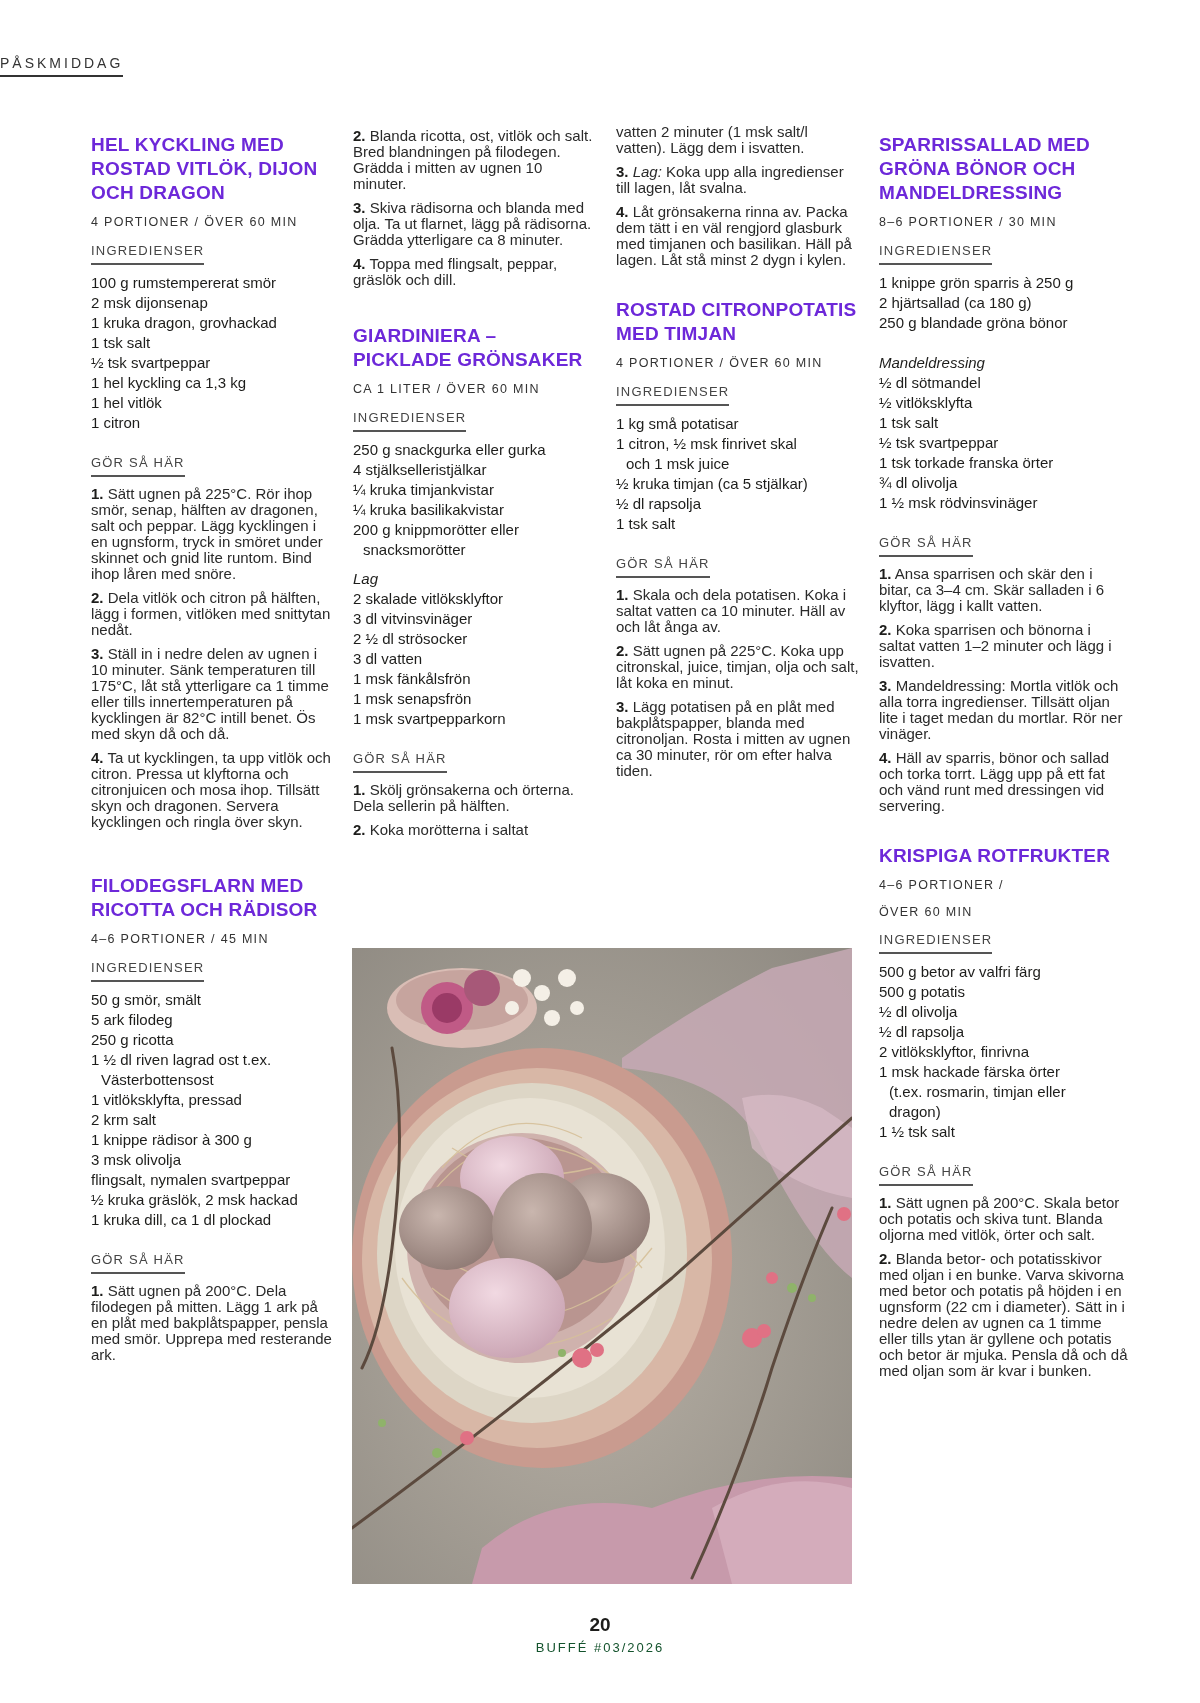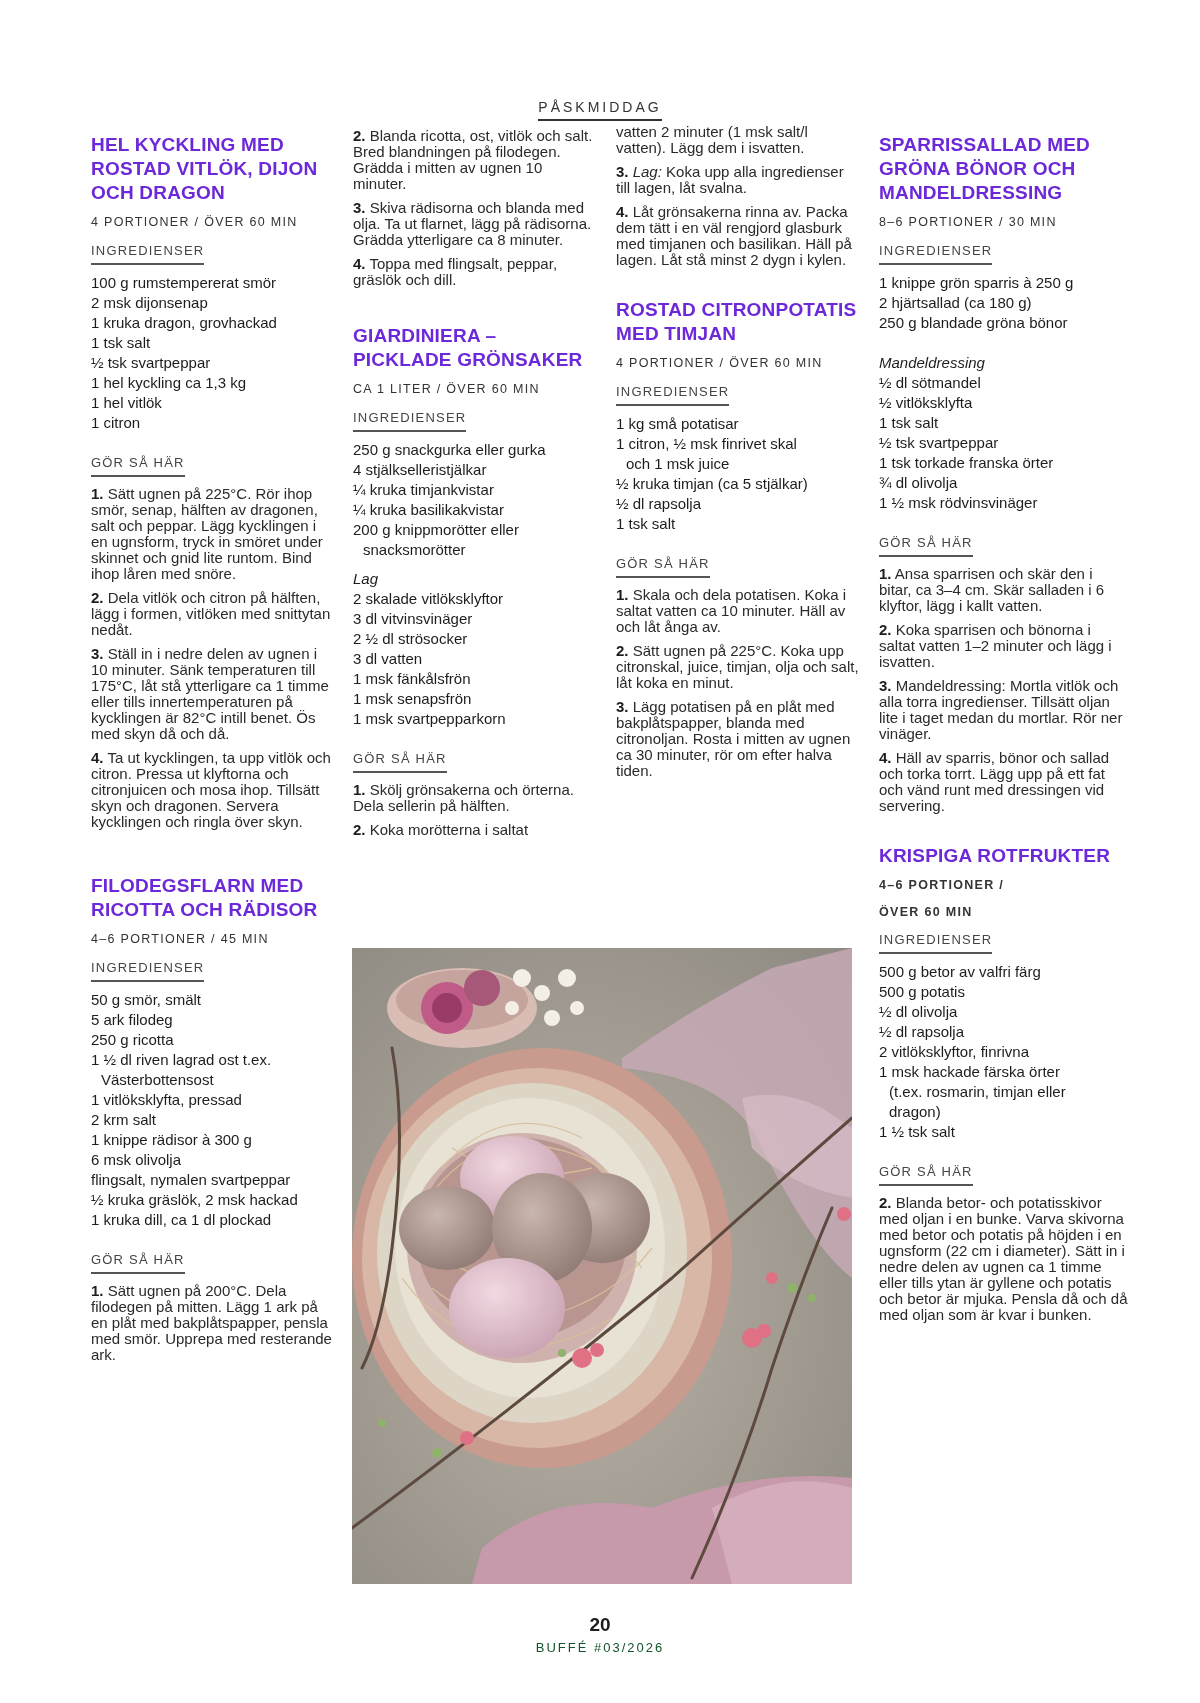--- a/index.html
+++ b/index.html
@@ -1,40 +1,40 @@
 <!DOCTYPE html>
 <html><head>
 <meta charset="utf-8">
 <style>
   * { box-sizing: border-box; margin: 0; padding: 0; }
   html, body { width: 1200px; height: 1703px; background: #ffffff; }
   body { position: relative; font-family: "Liberation Sans", "DejaVu Sans", sans-serif; color: #1d1d1b; overflow: hidden; }
 
   .section-header {
-    position: absolute; top: 54px; left: 0; width: 1200px; text-align: center; margin-top: 44px;
+    position: absolute; top: 54px; left: 0; width: 1200px; text-align: left;
   }
   .section-header span {
     display: inline-block; font-size: 14px; letter-spacing: 3px; color: #333;
     padding-bottom: 4px; border-bottom: 2px solid #333;
   }
 
   .col { position: absolute; top: 133px; }
   .c1 { left: 91px; width: 245px; }
   .c2 { left: 353px; width: 245px; }
   .c3 { left: 616px; width: 245px; }
   .c4 { left: 879px; width: 250px; }
 
   .recipe-title {
     font-size: 19px; font-weight: bold; line-height: 24px; text-transform: uppercase;
     color: #6d28d9; letter-spacing: 0.2px;
   }
   .meta {
     font-size: 12.5px; letter-spacing: 1.3px; color: #333; margin-top: 8px; line-height: 18px;
   }
-  .meta.two-line { line-height: 27px; margin-top: 4px; font-weight: bold; }
+  .meta.two-line { line-height: 27px; margin-top: 4px; }
   .sub-head {
     display: inline-block; font-size: 13px; letter-spacing: 1.2px; color: #444;
     margin-top: 12px; padding-bottom: 4px; border-bottom: 2px solid #555; line-height: 16px;
   }
   .ingredients { margin-top: 8px; font-size: 15px; line-height: 20px; color: #1d1d1b; }
   .ingredients div.indent { padding-left: 10px; }
   .ingredients .group-label { font-style: italic; margin-top: 9px; }
 
   .steps { margin-top: 9px; font-size: 15px; line-height: 16px; color: #2a2a2a; }
   .steps p { margin-bottom: 8px; }
@@ -91,21 +91,21 @@
     <div class="sub-head">INGREDIENSER</div>
     <div class="ingredients">
       <div>50 g smör, smält</div>
       <div>5 ark filodeg</div>
       <div>250 g ricotta</div>
       <div>1 ½ dl riven lagrad ost t.ex.</div>
       <div class="indent">Västerbottensost</div>
       <div>1 vitlöksklyfta, pressad</div>
       <div>2 krm salt</div>
       <div>1 knippe rädisor à 300 g</div>
-      <div>6 msk olivolja</div>
+      <div>3 msk olivolja</div>
       <div>flingsalt, nymalen svartpeppar</div>
       <div>½ kruka gräslök, 2 msk hackad</div>
       <div>1 kruka dill, ca 1 dl plockad</div>
     </div>
     <div class="sub-head" style="margin-top:22px">GÖR SÅ HÄR</div>
     <div class="steps">
       <p><b>1.</b> <span>Sätt ugnen på 200°C. Dela filodegen på mitten. Lägg 1 ark på en plåt med bakplåtspapper, pensla med smör. Upprepa med resterande ark.</span></p>
     </div>
   </div>
 </div>
@@ -213,20 +213,21 @@
       <div>½ dl olivolja</div>
       <div>½ dl rapsolja</div>
       <div>2 vitlöksklyftor, finrivna</div>
       <div>1 msk hackade färska örter</div>
       <div class="indent">(t.ex. rosmarin, timjan eller</div>
       <div class="indent">dragon)</div>
       <div>1 ½ tsk salt</div>
     </div>
     <div class="sub-head" style="margin-top:22px">GÖR SÅ HÄR</div>
     <div class="steps">
+      <p><b>1.</b> <span>Sätt ugnen på 200°C. Skala betor och potatis och skiva tunt. Blanda oljorna med vitlök, örter och salt.</span></p>
       <p><b>2.</b> <span>Blanda betor- och potatisskivor med oljan i en bunke. Varva skivorna med betor och potatis på höjden i en ugnsform (22 cm i diameter). Sätt in i nedre delen av ugnen ca 1 timme eller tills ytan är gyllene och potatis och betor är mjuka. Pensla då och då med oljan som är kvar i bunken.</span></p>
     </div>
   </div>
 </div>
 
 <div class="photo">
   <svg width="500" height="636" viewBox="0 0 500 636">
     <defs>
       <radialGradient id="bg" cx="45%" cy="55%" r="75%">
         <stop offset="0%" stop-color="#b8b1a6"></stop>

